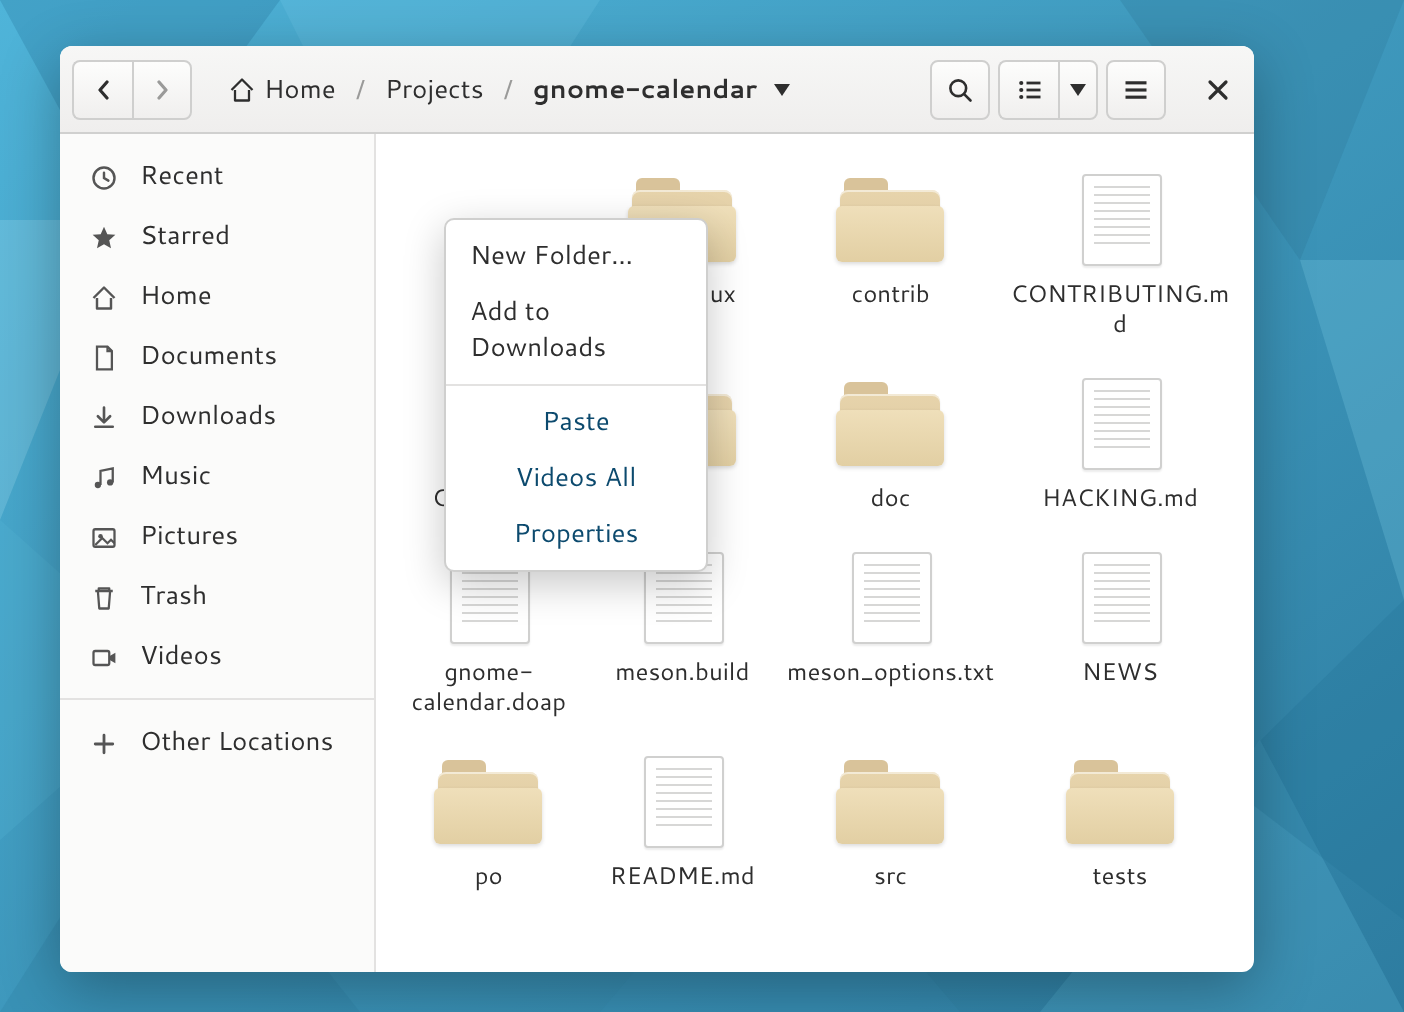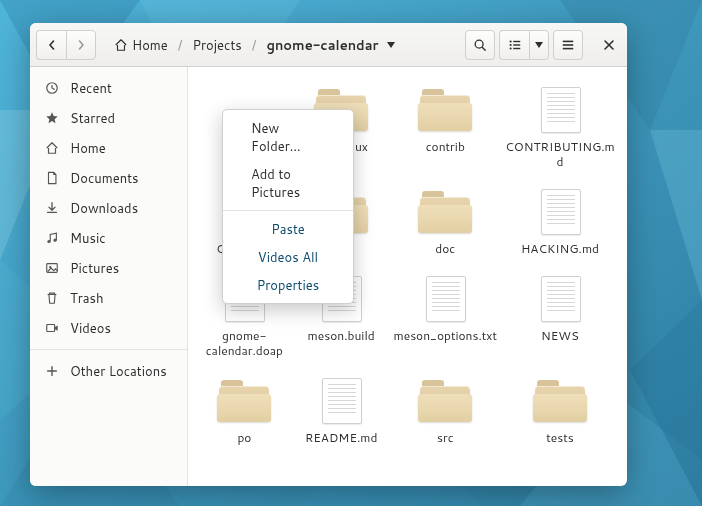--- a/index.html
+++ b/index.html
@@ -36,21 +36,21 @@
   .path-seg.current { font-weight: 600; justify-content: flex-end; }
   .tri-down { margin-left: 4px; }
   .close-x { font-size: 14px; }
 
   .body { flex: 1; display: flex; min-height: 0; }
   .sidebar {
     width: 158px; background: #fbfbfa; border-right: 1px solid #e3e2e1;
     padding: 6px 0; display: flex; flex-direction: column; font-size: 13px;
   }
   .side-item {
-    display: flex; align-items: center; gap: 10px; padding: 6px 14px;
+    display: flex; align-items: flex-end; gap: 10px; padding: 6px 14px;
     color: #2e2e2e; cursor: pointer;
   }
   .side-icon { width: 16px; height: 16px; display:inline-flex; align-items:center; justify-content:center; color:#555;}
   .side-sep { height: 1px; background: #e3e2e1; margin: 6px 0; }
 
   .content { flex: 1; overflow: auto; position: relative; padding: 18px 12px 10px 12px; }
   .grid { display: grid; grid-template-columns: repeat(4, 1fr); gap: 18px 8px; }
   .cell { display: flex; flex-direction: column; align-items: center; gap: 6px; cursor: pointer; }
   .label { font-size: 12px; color: #2e2e2e; text-align:center; max-width: 110px; overflow-wrap: break-word; line-height: 1.25; }
 
@@ -61,21 +61,21 @@
 
   .file-ico .page { position:absolute; top:2px; left:10px; width:40px; height:46px; background:#fff; border:1px solid #d0d0cf; border-radius:2px; box-shadow:0 1px 1px rgba(0,0,0,.08);}
   .file-ico .lines { position:absolute; top:8px; left:16px; right:14px; bottom:8px; background: repeating-linear-gradient(#d7d7d6 0 1px, transparent 1px 4px);}
 
   .context-menu {
     position: absolute; left: 192px; top: 86px; width: 132px;
     background: #fff; border: 1px solid #cfcfce; border-radius: 5px;
     box-shadow: 0 6px 20px rgba(0,0,0,.22); padding: 4px 0; z-index: 5;
     font-size: 13px;
   }
-  .menu-item { padding: 5px 28px; color: #2e2e2e; cursor: pointer; }
+  .menu-item { padding: 5px 12px; color: #2e2e2e; cursor: pointer; }
   .menu-item.disabled { color: #0c4a6e; cursor: default; text-align: center; }
   .menu-sep { height:1px; background:#e3e2e1; margin:4px 0;}
 
   svg { display: block; }
 </style>
 </head>
 <body>
 
 <div class="wallpaper">
   <svg viewBox="0 0 702 506" preserveAspectRatio="none">
@@ -383,20 +383,20 @@
             </div>
             <div class="label">tests</div>
           </div>
         </div>
     </div>
 
   </div>
 
   <div class="context-menu">
     <div class="menu-item">New Folder…</div>
-    <div class="menu-item">Add to Pictures</div>
+    <div class="menu-item">Add to Downloads</div>
     <div class="menu-sep"></div>
     <div class="menu-item disabled">Paste</div>
     <div class="menu-item disabled">Videos All</div>
     <div class="menu-item disabled">Properties</div>
   </div>
 
 </div>
 
 </body></html>

